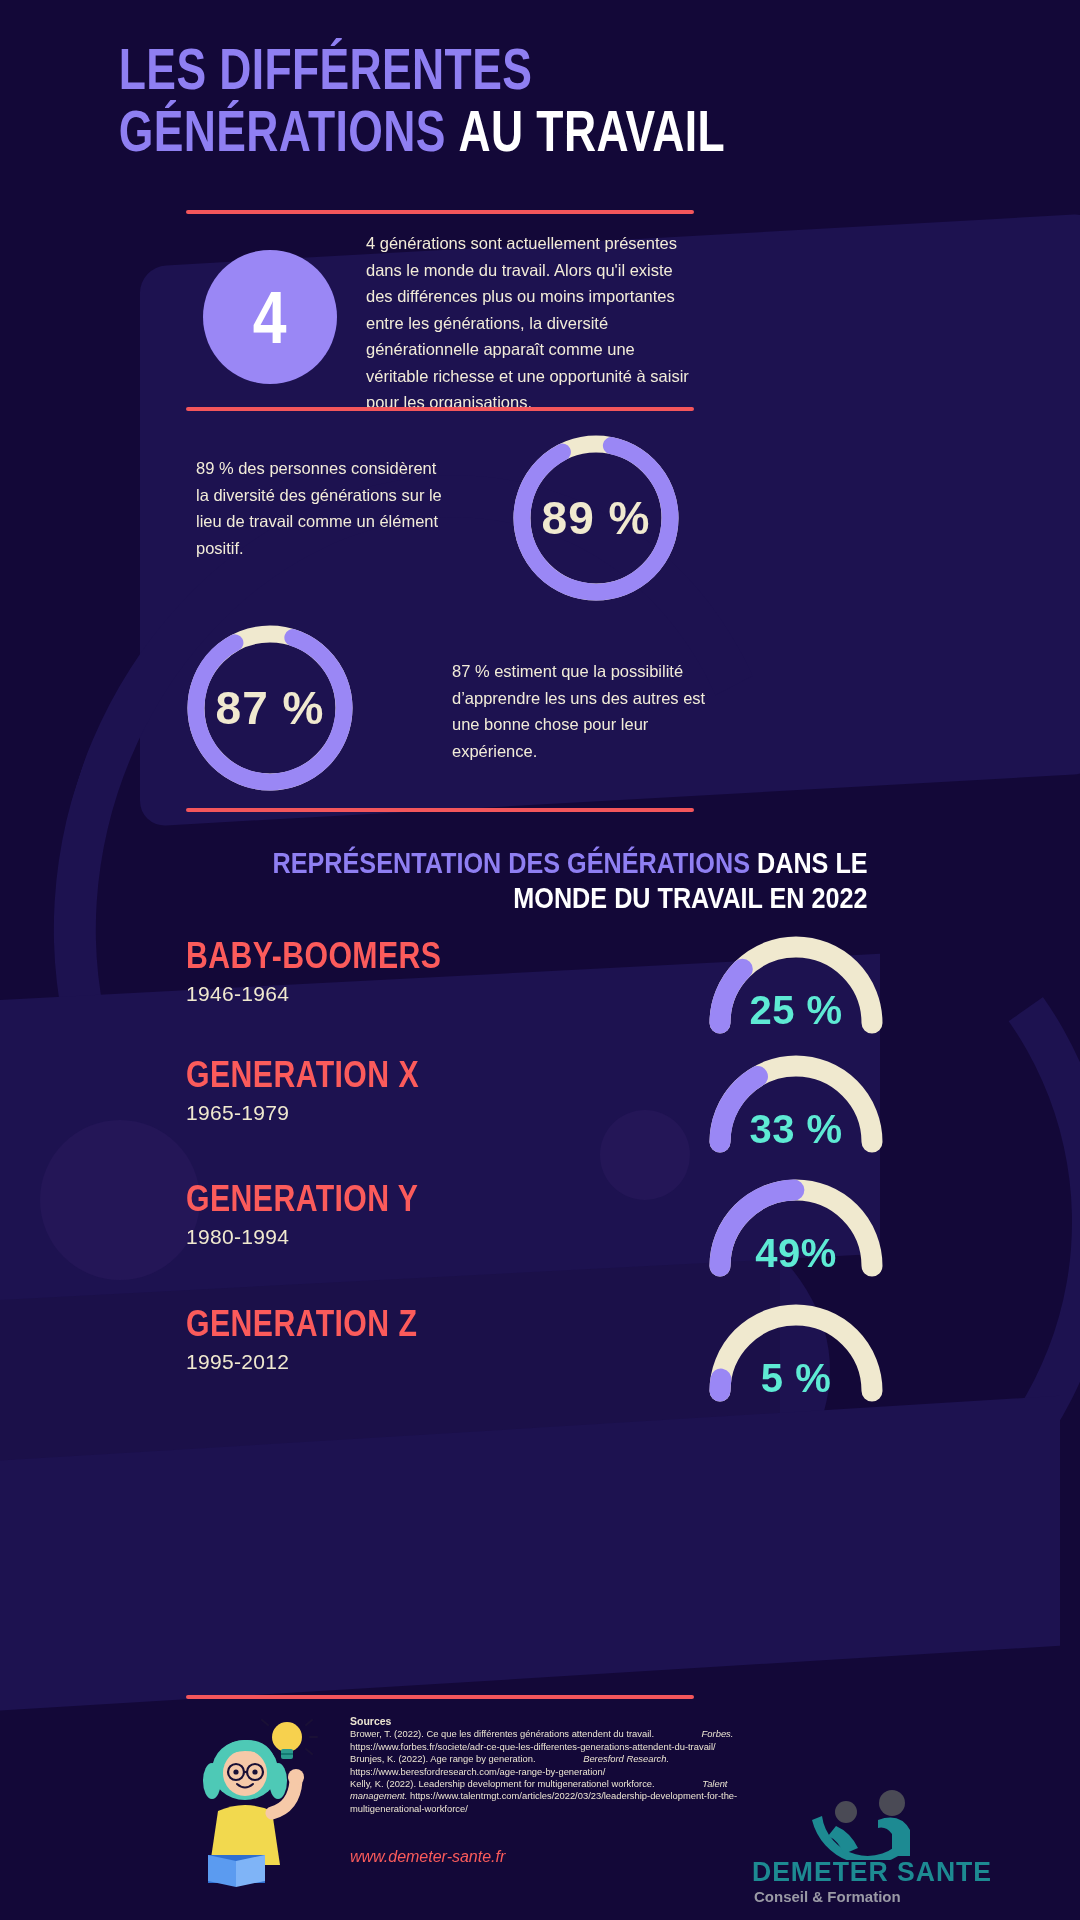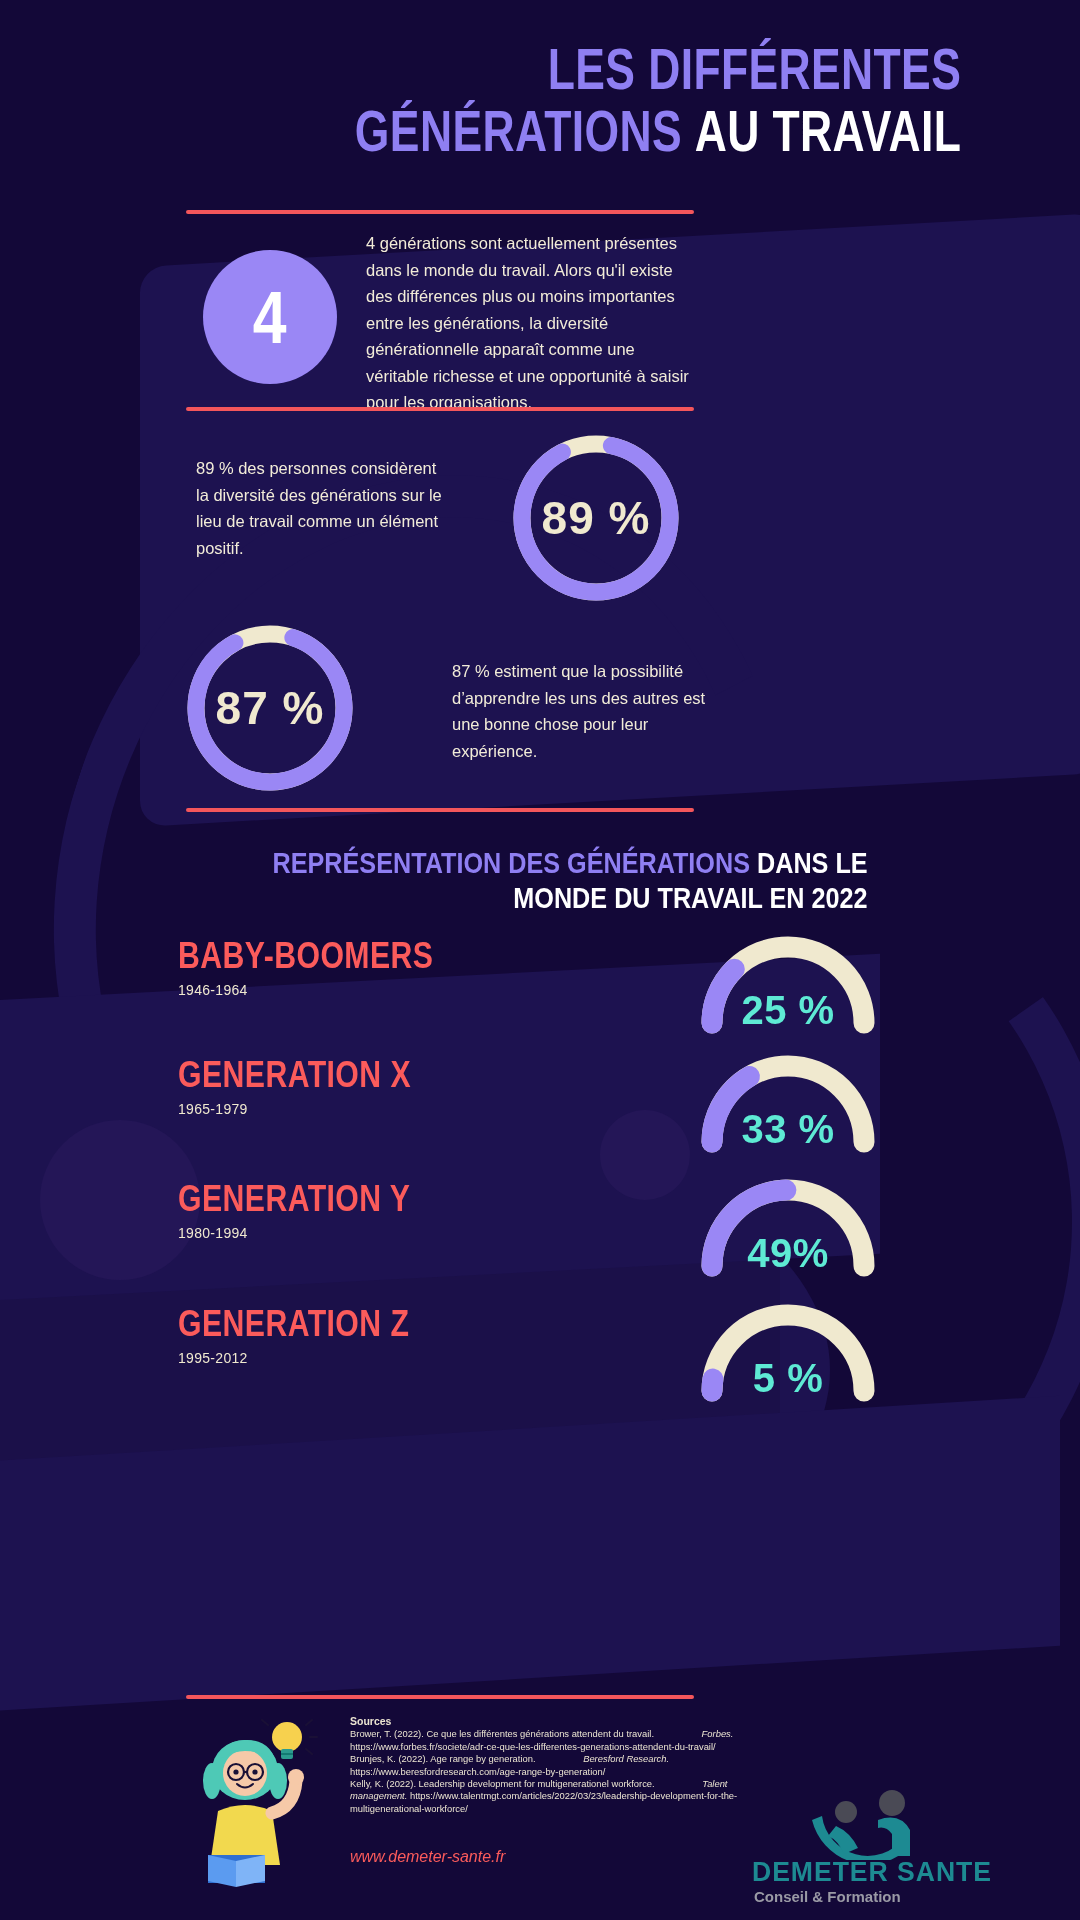--- a/index.html
+++ b/index.html
@@ -21,21 +21,21 @@
   .b4{left:-200px;top:1230px;width:980px;height:230px;transform:skewY(-3deg);background:#1b1049;}
   .swirl{position:absolute;border-radius:50%;border:42px solid #1d1250;}
   .s1{left:60px;top:470px;width:640px;height:760px;border-color:#1d1250 transparent transparent #1d1250;transform:rotate(18deg);}
   .s2{left:330px;top:830px;width:700px;height:700px;border-color:transparent #1d1250 #1d1250 transparent;transform:rotate(10deg);}
   .blob{position:absolute;border-radius:50%;background:#1d1250;}
   .bl1{left:210px;top:1160px;width:620px;height:420px;}
   .bl2{left:600px;top:1110px;width:90px;height:90px;background:#241657;}
   .bl3{left:40px;top:1120px;width:160px;height:160px;background:#241657;}
 
   
-  .title{position:absolute;left:0;top:38px;width:1080px;text-align:right;}
+  .title{position:absolute;left:0;top:38px;width:1080px;text-align:left;}
   .title-line{
     font-family:"Liberation Sans Narrow","Liberation Sans",sans-serif;
     font-weight:700;font-size:57px;line-height:62px;
     letter-spacing:.5px;text-transform:uppercase;
     transform:scaleX(.78);transform-origin:center;
     white-space:nowrap;
   }
   .t-purple{color:#8f7ff2;}
   .t-white{color:#ffffff;}
 
@@ -71,28 +71,28 @@
   .sec-head{position:absolute;left:150px;top:845px;width:780px;text-align:right;}
   .sec-head div{
     font-family:"Liberation Sans Narrow","Liberation Sans",sans-serif;
     font-weight:700;font-size:30px;line-height:35px;text-transform:uppercase;
     transform:scaleX(.84);
   }
   .sec-head .a{color:#8f7ff2;display:inline;}
   .sec-head .b{color:#ffffff;display:inline;}
 
   
-  .gen{position:absolute;left:178px;width:710px;height:118px;}
+  .gen{position:absolute;left:186px;width:710px;height:118px;}
   .gen .gname{
     font-family:"Liberation Sans Narrow","Liberation Sans",sans-serif;
     color:#fb5b5b;font-weight:700;font-size:36px;letter-spacing:.5px;
     text-transform:uppercase;transform:scaleX(.84);transform-origin:left center;
     white-space:nowrap;
   }
-  .gen .gyear{color:#f0e9cf;font-size:14px;margin-top:5px;letter-spacing:.3px;}
+  .gen .gyear{color:#f0e9cf;font-size:21px;margin-top:5px;letter-spacing:.3px;}
   .gauge{position:absolute;right:0;top:-8px;width:200px;height:108px;}
   .gauge .glabel{
     position:absolute;left:0;right:0;bottom:2px;text-align:center;
     font-family:"Liberation Sans Narrow","Liberation Sans",sans-serif;
     color:#5eead4;font-weight:700;font-size:40px;letter-spacing:.5px;
   }
 
   
   .sources{position:absolute;left:350px;top:1715px;width:420px;color:#ece5d2;font-size:9.4px;line-height:12.4px;}
   .sources .shead{font-weight:700;font-size:10.5px;margin-bottom:1px;}

